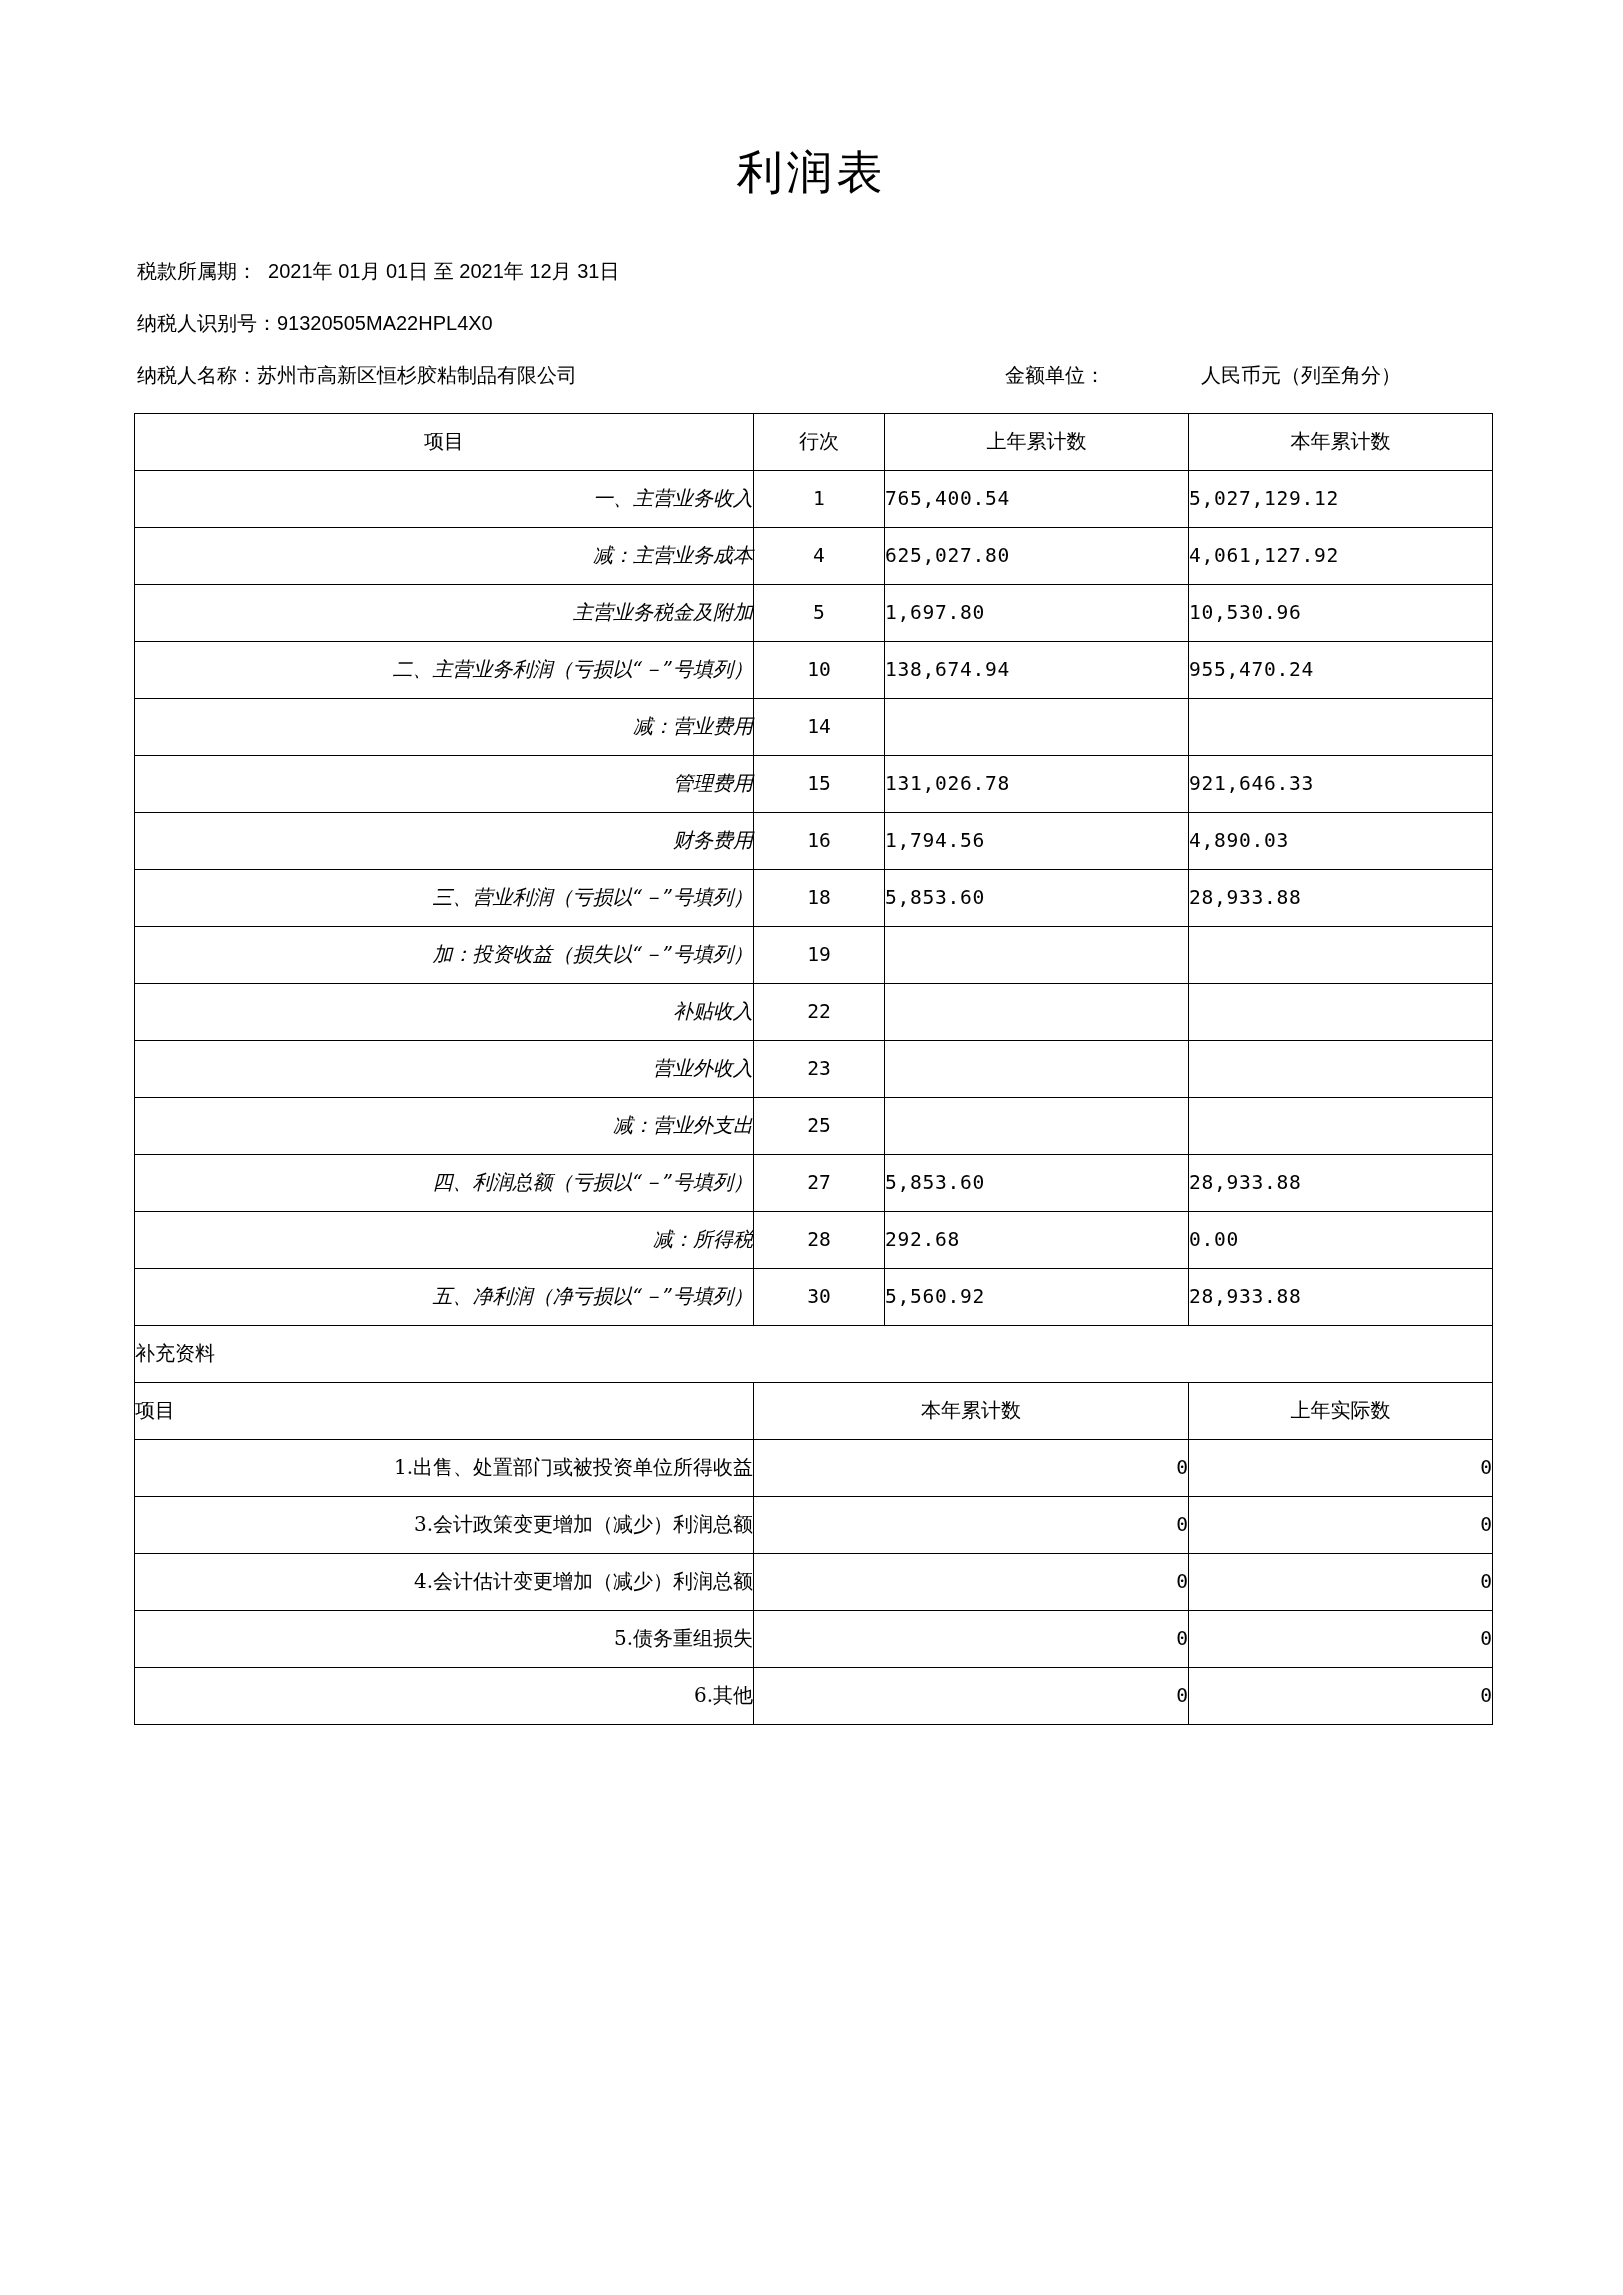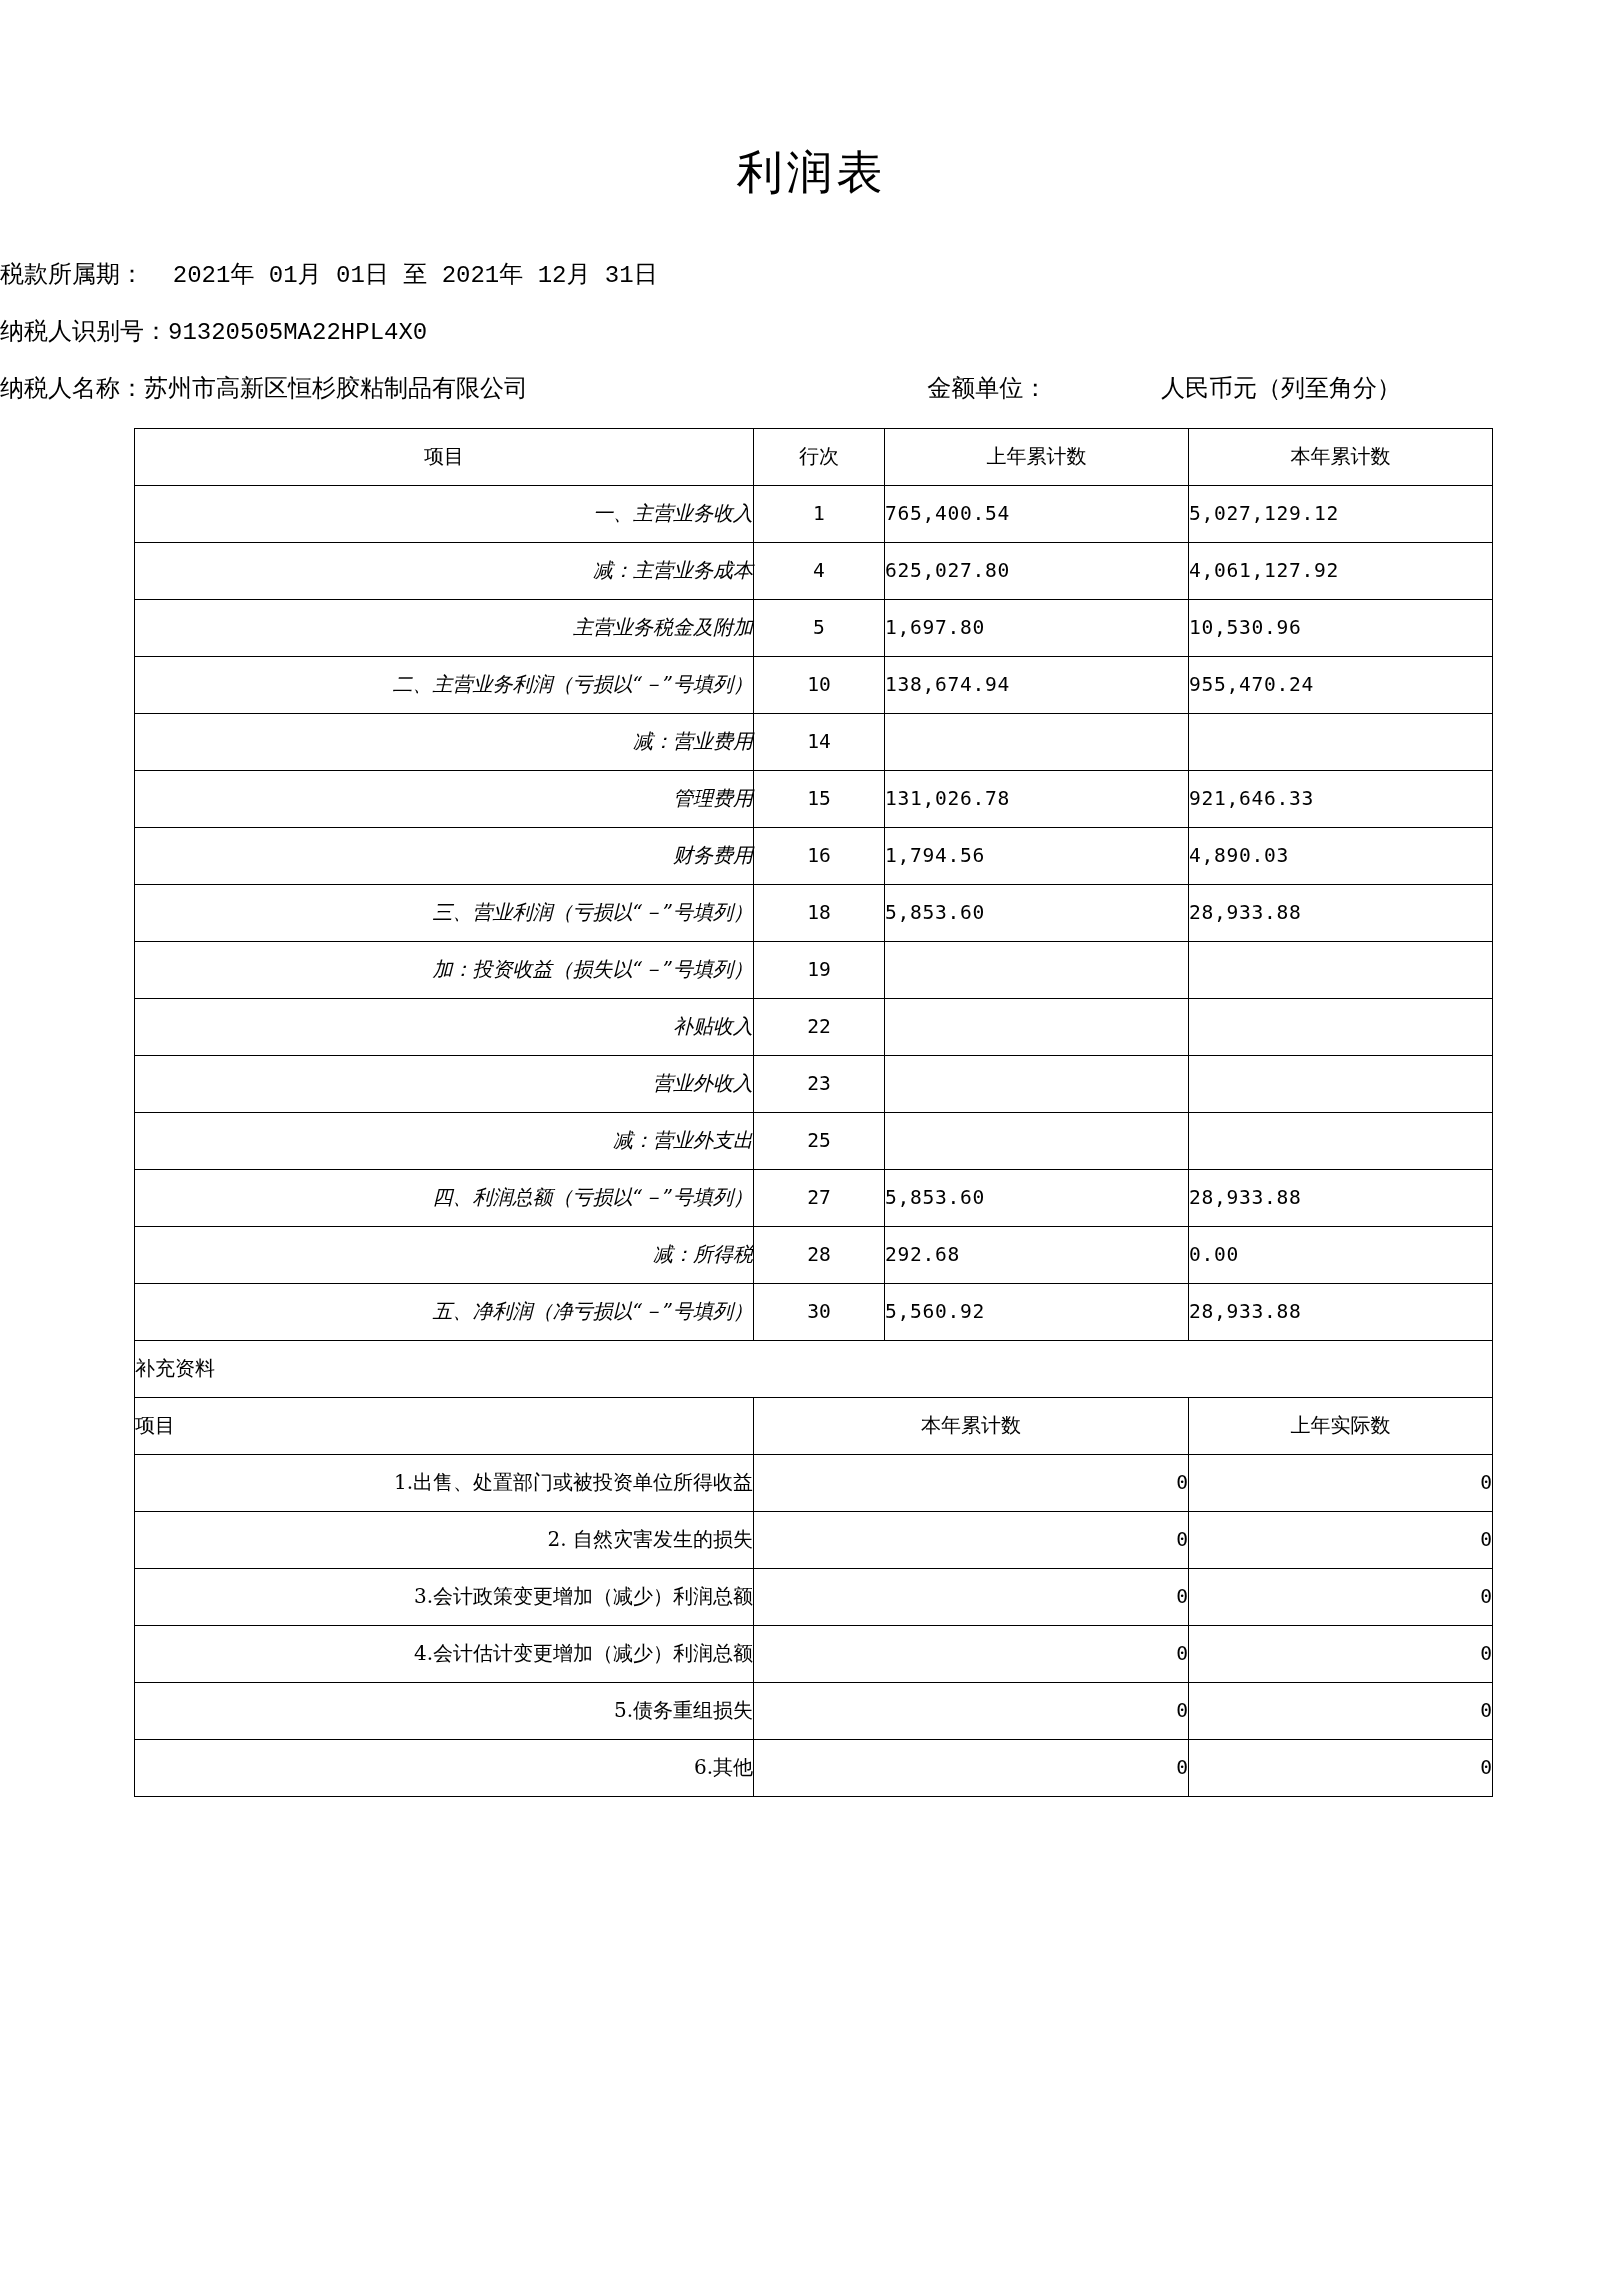--- a/index.html
+++ b/index.html
@@ -24,23 +24,24 @@
   .doc-title {
     text-align: center;
     font-size: 46px;
     letter-spacing: 3.9px;
     margin: 8px;
     padding-top: 134px;
     font-weight: normal;
     font-family: "DejaVu Serif", "Liberation Serif", serif;
   }
   .meta {
+    margin-left: 137px;
     margin-right: 137px;
-    font-size: 24px;
-    font-family: Liberation Mono, monospace;
+    font-size: 20px;
+    font-family: Liberation Sans, sans-serif;
   }
   .meta-row {
     margin-top: 25px;
     display: flex;
     align-items: baseline;
     white-space: pre;
   }
   .meta-row.period {
     margin-top: 54px;
   }
@@ -248,25 +249,20 @@
         <td class="sub-head">项目</td>
         <td class="sub-col-head" colspan="2">本年累计数</td>
         <td class="sub-col-head">上年实际数</td>
       </tr>
       <tr>
         <td class="sub-item"><span class="ind2">1.出售、处置部门或被投资单位所得收益</span></td>
         <td class="sub-num" colspan="2">0</td>
         <td class="sub-num">0</td>
       </tr>
       <tr>
-        <td class="sub-item"><span class="ind2">2. 自然灾害发生的损失</span></td>
-        <td class="sub-num" colspan="2">0</td>
-        <td class="sub-num">0</td>
-      </tr>
-      <tr>
         <td class="sub-item"><span class="ind2">3.会计政策变更增加（减少）利润总额</span></td>
         <td class="sub-num" colspan="2">0</td>
         <td class="sub-num">0</td>
       </tr>
       <tr>
         <td class="sub-item"><span class="ind2">4.会计估计变更增加（减少）利润总额</span></td>
         <td class="sub-num" colspan="2">0</td>
         <td class="sub-num">0</td>
       </tr>
       <tr>

